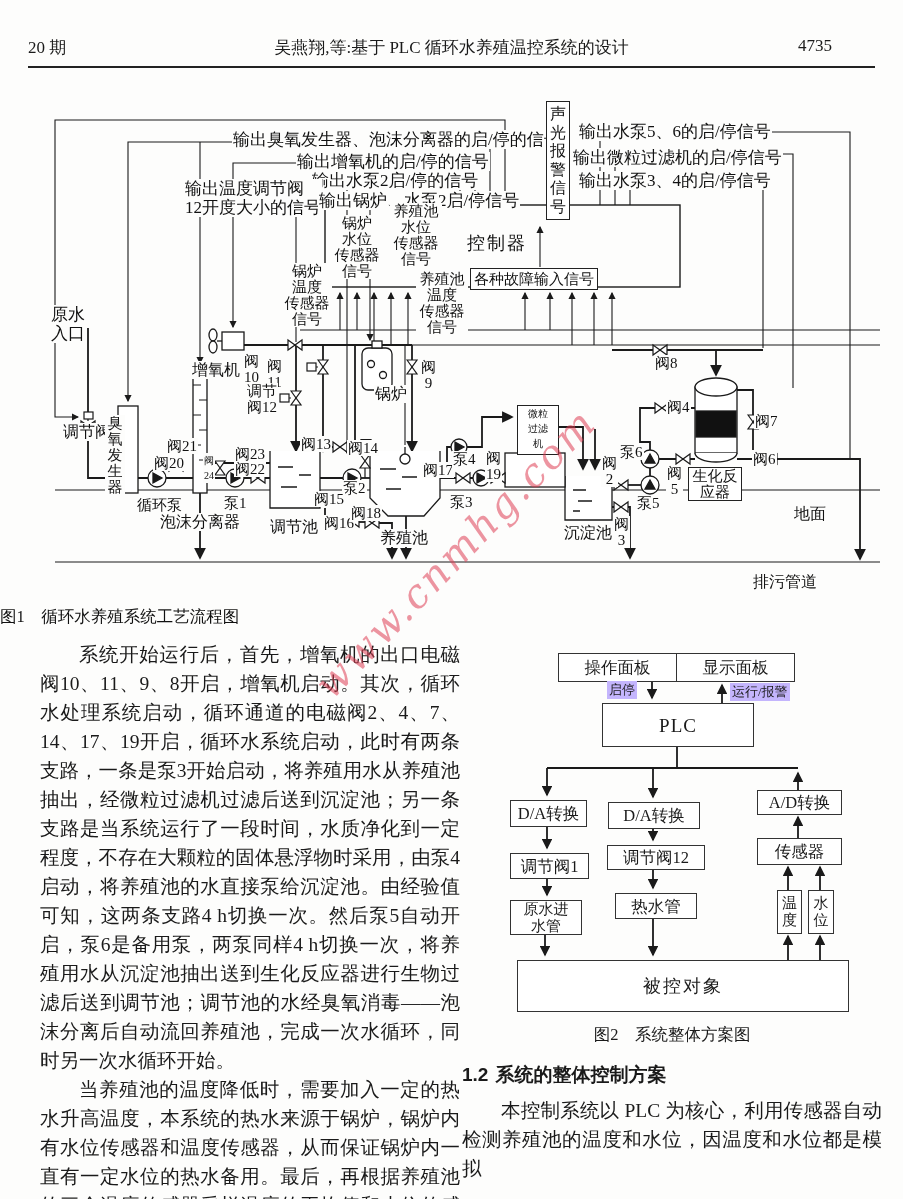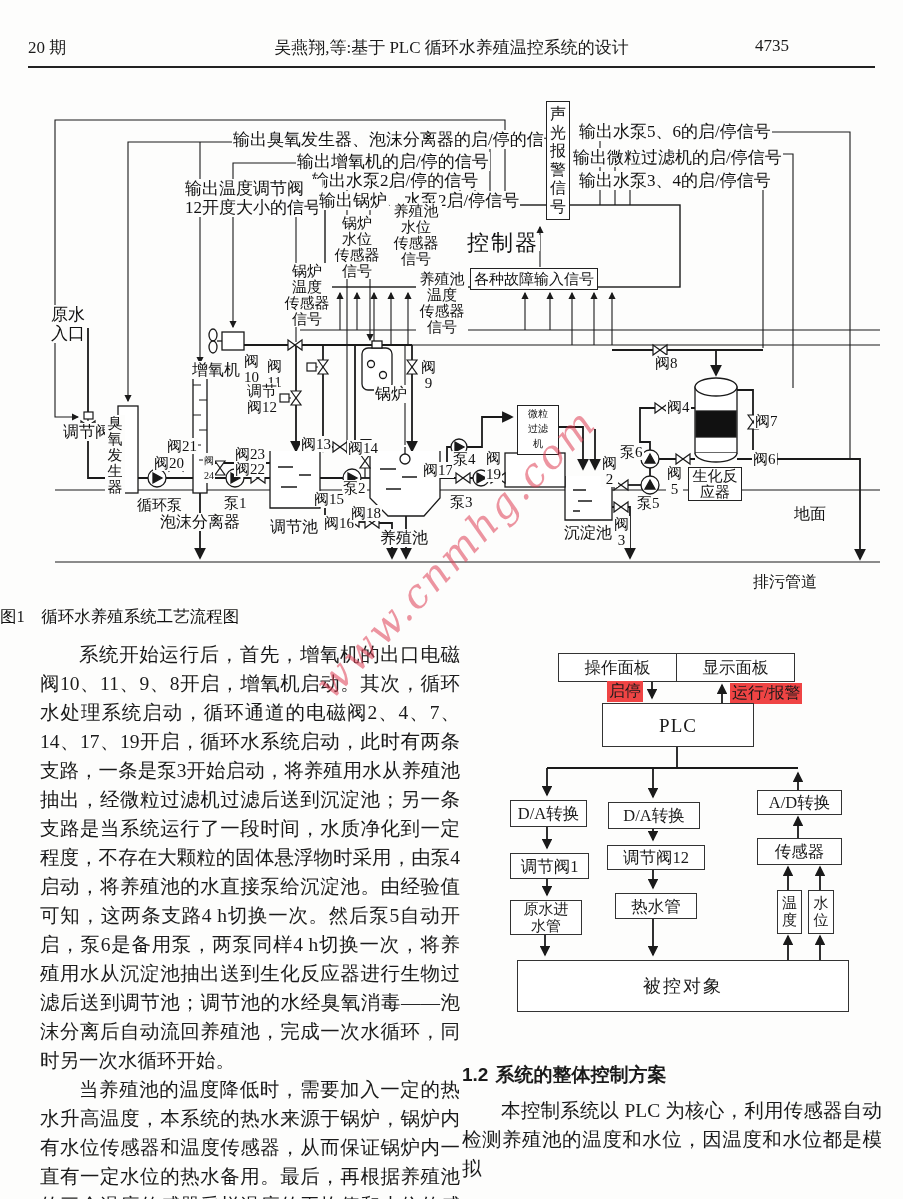--- a/index.html
+++ b/index.html
@@ -3,21 +3,21 @@
 <meta charset="utf-8">
 <style>
   html,body{margin:0;padding:0;background:#e8e8e8;}
   #page{position:relative;width:903px;height:1199px;background:#fdfdfc;margin:0 auto;
         overflow:hidden;font-family:"Liberation Serif","DejaVu Serif",serif;color:#1a1a1a;}
   
   .hdr{position:absolute;left:28px;right:28px;top:36px;height:30px;border-bottom:2px solid #222;
        font-size:17px;display:flex;align-items:flex-start;}
   .hdr .issue{width:120px;text-align:left}
   .hdr .title{flex:1;text-align:center}
-  .hdr .pageno{width:120px;text-align:left}
+  .hdr .pageno{width:120px;text-align:center}
   
   #fig1{position:absolute;left:0;top:95px;width:903px;height:540px;}
   #fig1 svg{position:absolute;inset:0}
   .lb{position:absolute;font-size:15px;line-height:16px;background:#fdfdfc;white-space:pre-line;
       color:#111;padding:0 1px;}
   .s17{font-size:17px;line-height:19px}
   .s16{font-size:16px;line-height:18px}
   .s14{font-size:10px;line-height:15px}
   .c{text-align:center}
   .v{width:18px;white-space:normal;word-break:break-all;line-break:anywhere;text-align:center}
@@ -30,21 +30,21 @@
   .colL p,.colR p{margin:0;font-size:19.5px;line-height:29px;text-align:justify;text-justify:inter-ideograph;}
   p.ind{text-indent:2em}
   .h12{font-family:"Liberation Sans","DejaVu Sans",sans-serif;font-weight:bold;font-size:19px;
        margin:16px 0 8px 0;}
   .h12 .no{margin-right:7px}
   
   #fig2{position:relative;width:420px;height:394px;margin-top:12px;}
   #fig2 svg{position:absolute;inset:0}
   .f2b{position:absolute;border:1.4px solid #333;background:#fff;display:flex;align-items:center;
        justify-content:center;font-size:16.5px;text-align:center;white-space:pre-line;line-height:17px}
-  .f2l{position:absolute;font-size:16px;background:#ef4444;padding:0 2px}
+  .f2l{position:absolute;font-size:13px;background:#c4b5fd;padding:0 2px}
   .f2cap{position:absolute;left:0;top:372px;width:420px;text-align:center;font-size:16.5px}
   
   .wm{position:absolute;left:322px;top:668px;z-index:60;pointer-events:none;
       transform:rotate(-46deg);transform-origin:0 50%;
       font-family:"DejaVu Serif",serif;font-size:40px;letter-spacing:3px;
       color:rgba(223,62,84,0.55);font-style:italic}
 </style>
 </head>
 <body>
 
@@ -228,21 +228,21 @@
     <span class="lb s17" style="left:572px;top:53px">输出微粒过滤机的启/停信号</span>
     <span class="lb s17" style="left:578px;top:76px">输出水泵3、4的启/停信号</span>
     <span class="lb c" style="left:333px;top:120px;width:46px">锅炉
 水位
 传感器
 信号</span>
     <span class="lb c" style="left:390px;top:108px;width:50px">养殖池
 水位
 传感器
 信号</span>
-    <span class="lb" style="left:466px;top:140px;font-size:22px;letter-spacing:2px">控制器</span>
+    <span class="lb" style="left:466px;top:140px;font-size:18px;letter-spacing:2px">控制器</span>
     <span class="lb bx c" style="left:470px;top:173px;width:124px;font-size:15px;line-height:20px">各种故障输入信号</span>
     <span class="lb c" style="left:282px;top:168px;width:48px">锅炉
 温度
 传感器
 信号</span>
     <span class="lb c" style="left:416px;top:176px;width:50px">养殖池
 温度
 传感器
 信号</span>
     <span class="lb s17" style="left:50px;top:210px">原水
@@ -354,20 +354,21 @@
       <div class="f2b" style="left:145px;top:193px;width:96px;height:23px">调节阀12</div>
       <div class="f2b" style="left:295px;top:186px;width:83px;height:25px">传感器</div>
       <div class="f2b" style="left:48px;top:248px;width:70px;height:33px;font-size:15px">原水进
 水管</div>
       <div class="f2b" style="left:153px;top:241px;width:80px;height:24px">热水管</div>
       <div class="f2b" style="left:315px;top:238px;width:23px;height:42px;font-size:15px">温
 度</div>
       <div class="f2b" style="left:346px;top:238px;width:24px;height:42px;font-size:15px">水
 位</div>
       <div class="f2b" style="left:55px;top:308px;width:330px;height:50px;font-size:18px;letter-spacing:2px">被控对象</div>
+      <div class="f2cap">图2　系统整体方案图</div>
     </div>
 
     <div class="h12">
       <span class="no">1.2</span><span>系统的整体控制方案</span>
     </div>
     <p class="ind">本控制系统以 PLC 为核心，利用传感器自动检测养殖池的温度和水位，因温度和水位都是模拟</p>
   </div>
 
 </div>
 

